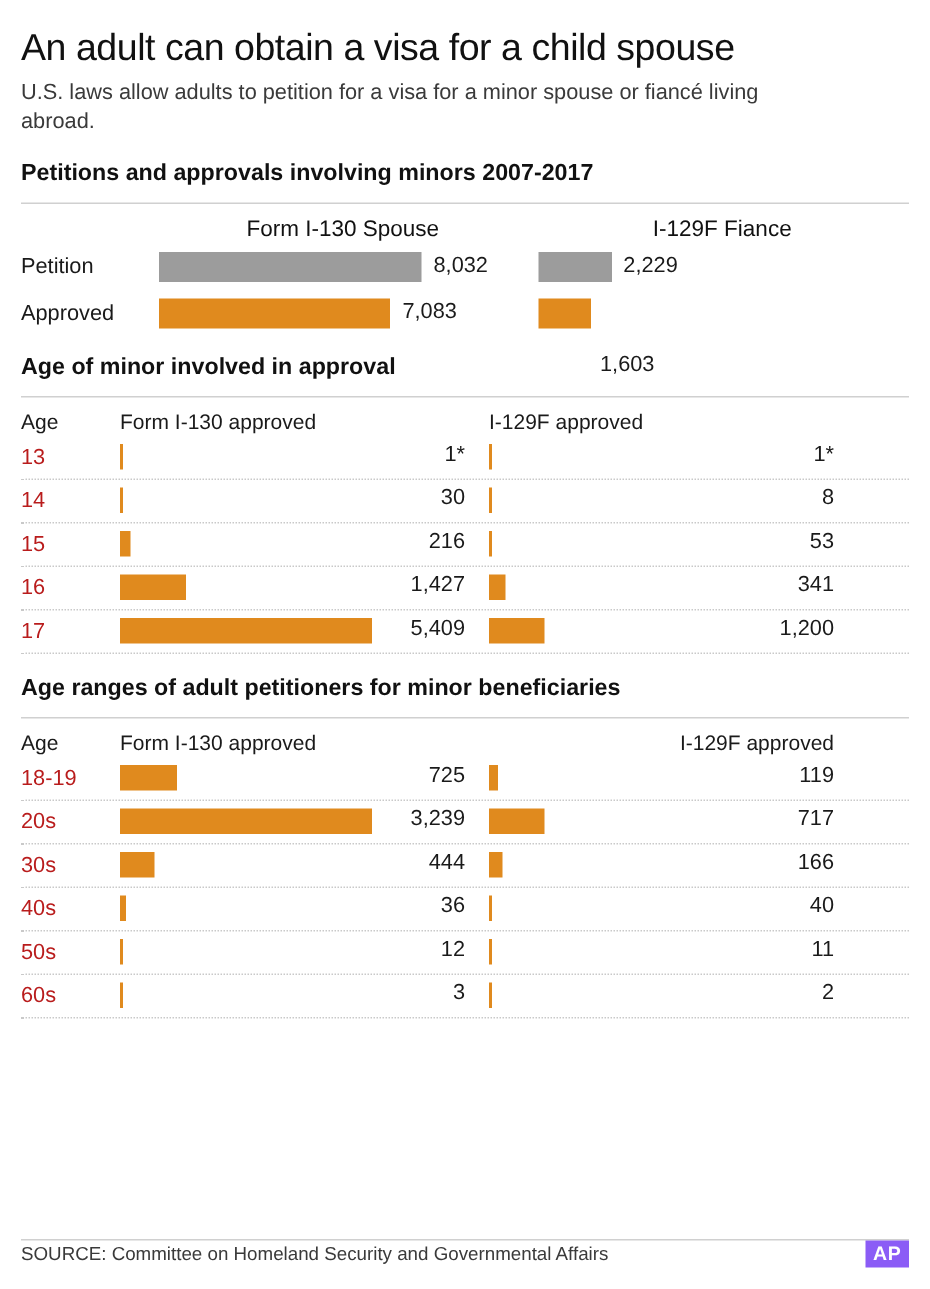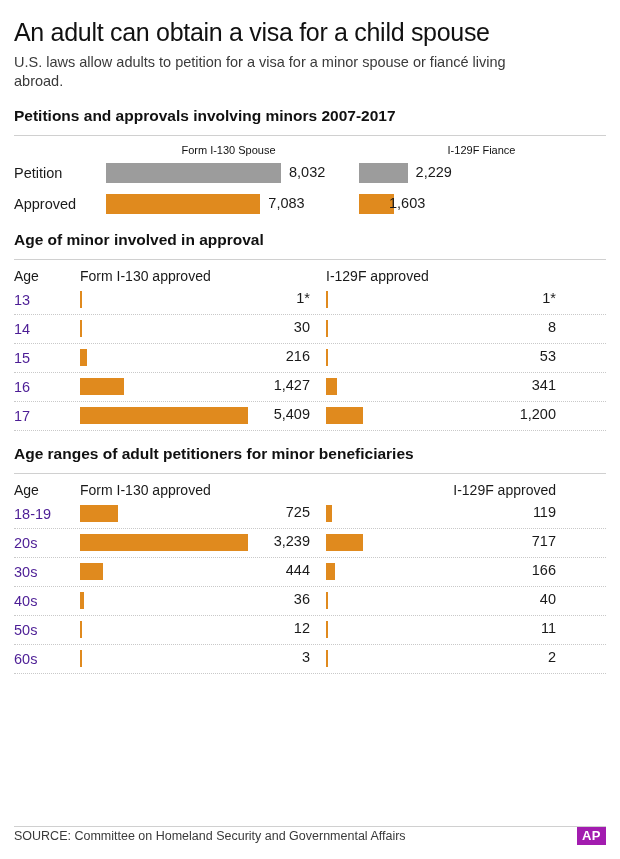--- a/index.html
+++ b/index.html
@@ -45,21 +45,21 @@
     margin: 0 0 8px 0;
   }
 
   
   .s1-colheads {
     display: flex;
     margin-left: 92px;
     margin-bottom: 4px;
   }
   .s1-colheads .ch {
-    font-size: 11px;
+    font-size: 15px;
     color: #111;
     text-align: center;
   }
   .s1-colheads .ch1 { width: 245px; }
   .s1-colheads .ch2 { width: 245px; margin-left: 8px; }
 
   .s1-row {
     display: flex;
     align-items: center;
     height: 26px;
@@ -106,21 +106,21 @@
   .drow {
     display: flex;
     align-items: center;
     height: 29px;
     border-bottom: 1px dotted #c9c9c9;
   }
   .drow:last-child { border-bottom: 1px dotted #c9c9c9; }
   .d-age {
     width: 66px;
     font-size: 14.5px;
-    color: #4c1d95;
+    color: #b91c1c;
   }
   .d-cell {
     width: 230px;
     position: relative;
     height: 24px;
   }
   .d-cell.second { margin-left: 16px; }
   .d-bar {
     position: absolute;
     left: 0;
@@ -150,21 +150,21 @@
     padding-top: 0;
     display: flex;
     align-items: center;
     justify-content: space-between;
   }
   .src {
     font-size: 12.5px;
     color: #3a3a3a;
   }
   .ap-logo {
-    background: #a21caf;
+    background: #8b5cf6;
     color: #fff;
     font-weight: bold;
     font-size: 13px;
     letter-spacing: 0.5px;
     padding: 1px 5px 2px 5px;
     font-family: "Liberation Sans", sans-serif;
   }
 </style>
 </head>
 <body>
@@ -194,21 +194,21 @@
           </div>
         </div>
         <div class="s1-row">
           <div class="s1-label">Approved</div>
           <div class="s1-track ">
             <div class="s1-bar" style="width: 154.323px; background: rgb(224, 138, 30);"></div>
             <div class="s1-val" style="left: 162.323px;">7,083</div>
           </div>
           <div class="s1-track second">
             <div class="s1-bar" style="width: 34.9259px; background: rgb(224, 138, 30);"></div>
-            <div class="s1-val" style="left: 30px;">1,603</div>
+            <div class="s1-val" style="left: 41px; margin-top: 35px;">1,603</div>
           </div>
         </div>
       </div>
   </div>
 
   <div class="sec">
     <div class="section-title">Age of minor involved in approval</div>
     <hr class="rule">
     <div class="tbl-head">
       <div class="th-age">Age</div>

